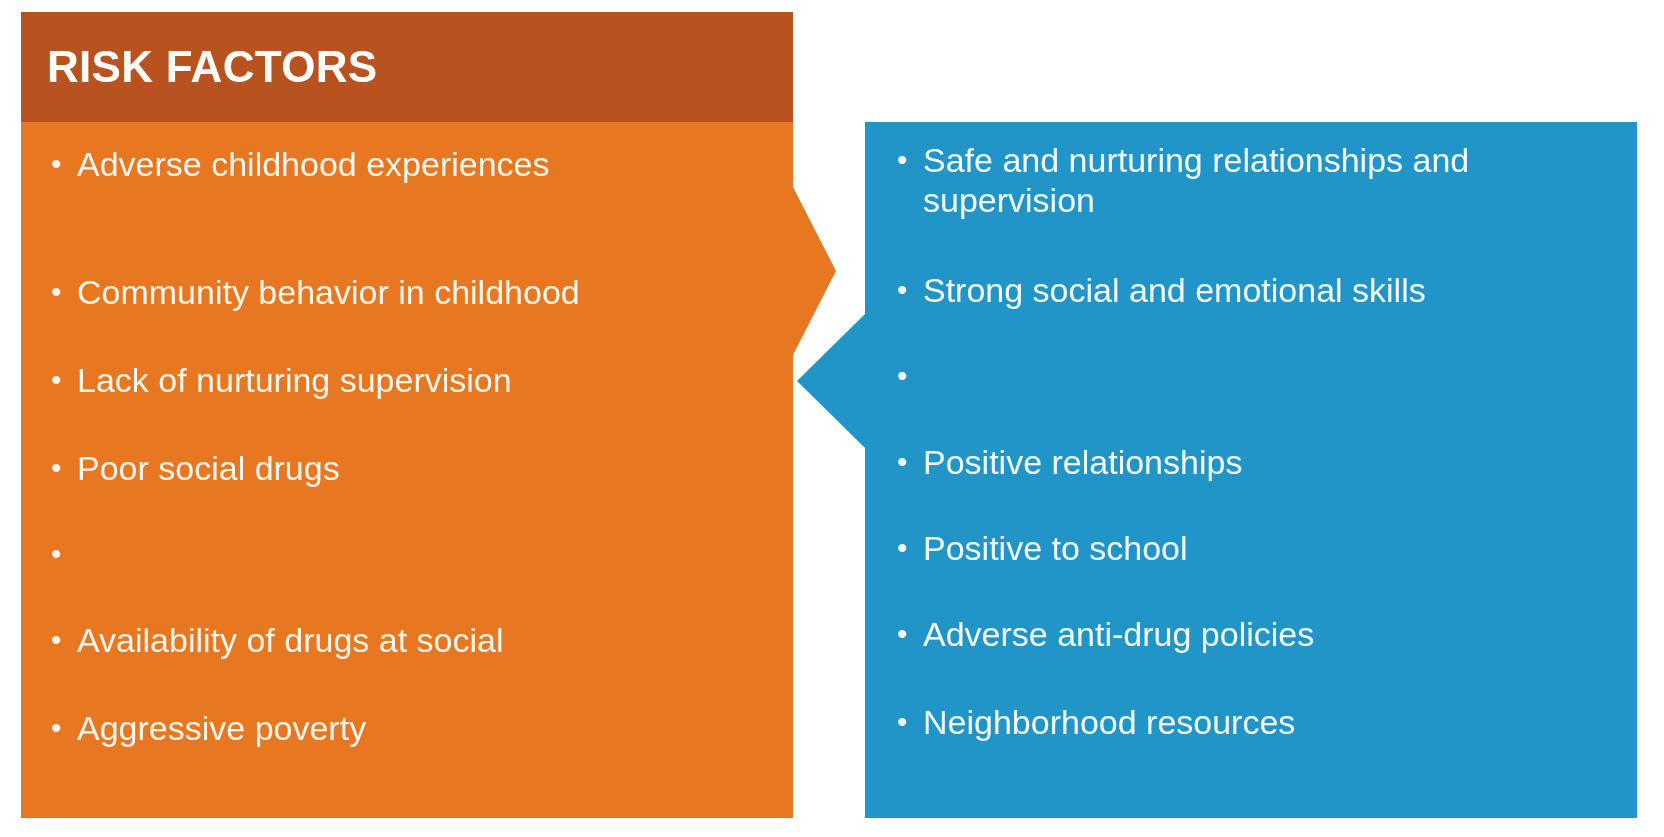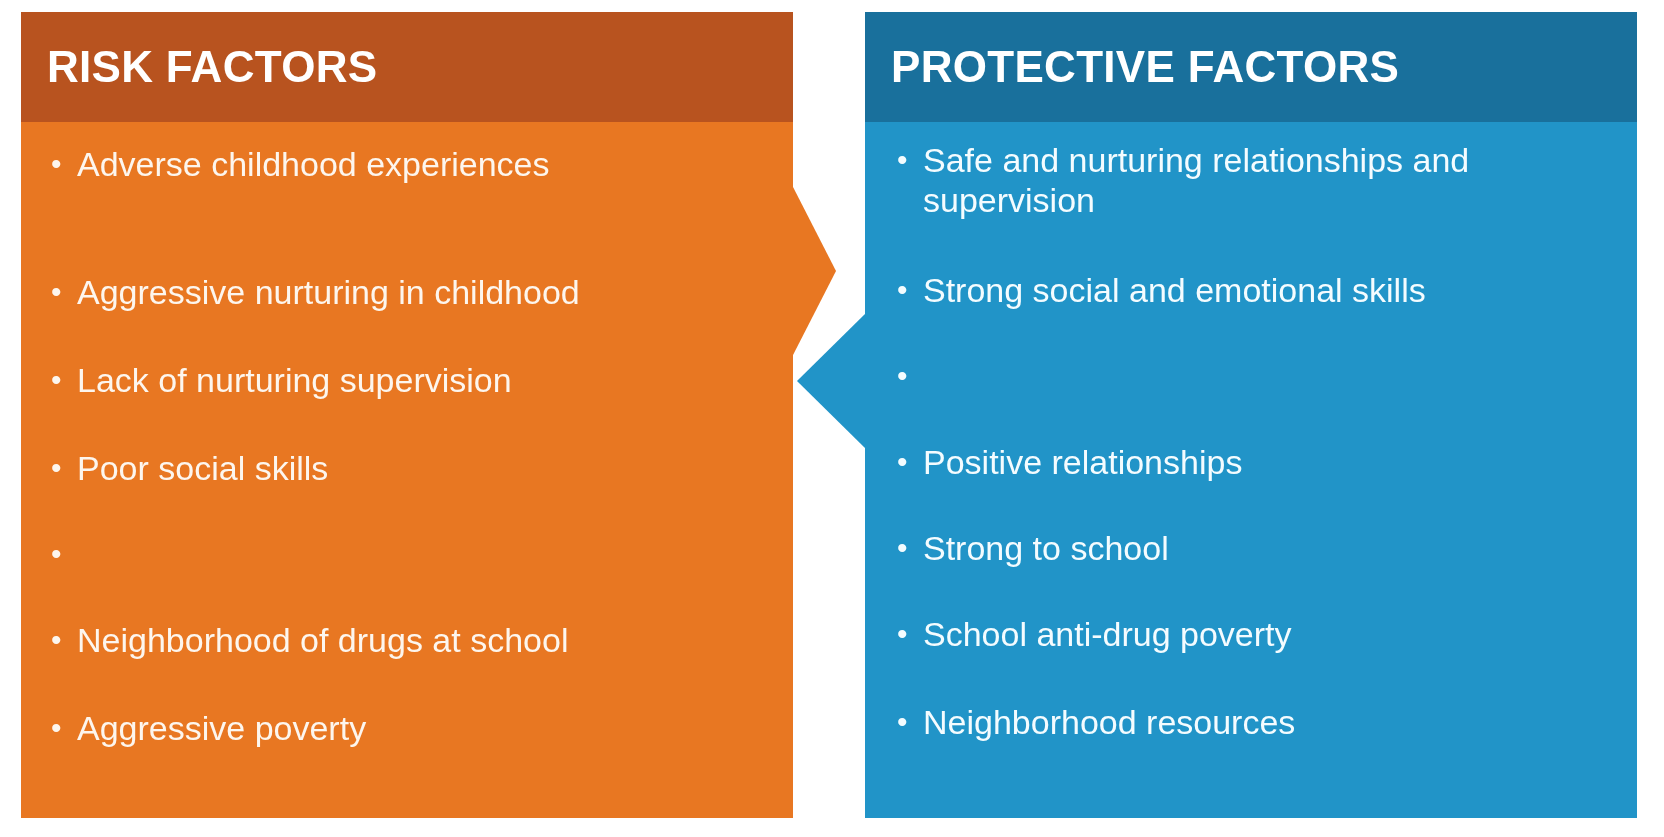--- a/index.html
+++ b/index.html
@@ -148,60 +148,57 @@
     <div class="panel-body">
       <ul class="bullet-list" id="risk-list">
 
         <li class="bullet-item">
           <span class="bullet-dot">•</span>
           <span class="bullet-text">Adverse childhood experiences</span>
         </li>
 
         <li class="bullet-item">
           <span class="bullet-dot">•</span>
-          <span class="bullet-text">Aggressive nurturing in childhood</span>
+          <span class="bullet-text">Community behavior in childhood</span>
         </li>
 
         <li class="bullet-item">
           <span class="bullet-dot">•</span>
           <span class="bullet-text">Lack of nurturing supervision</span>
         </li>
 
         <li class="bullet-item">
           <span class="bullet-dot">•</span>
-          <span class="bullet-text">Poor social skills</span>
-        </li>
-
-        <li class="bullet-item">
-          <span class="bullet-dot">•</span>
-        </li>
-
-        <li class="bullet-item">
-          <span class="bullet-dot">•</span>
-          <span class="bullet-text">Neighborhood of drugs at school</span>
+          <span class="bullet-text">Poor social drugs</span>
+        </li>
+
+        <li class="bullet-item">
+          <span class="bullet-dot">•</span>
+        </li>
+
+        <li class="bullet-item">
+          <span class="bullet-dot">•</span>
+          <span class="bullet-text">Availability of drugs at social</span>
         </li>
 
         <li class="bullet-item">
           <span class="bullet-dot">•</span>
           <span class="bullet-text">Aggressive poverty</span>
         </li>
 
       </ul>
     </div>
 
     <div id="risk-arrow"></div>
   </section>
 
   <section class="panel" id="prot-panel">
 
     <div id="prot-arrow"></div>
 
-    <div class="panel-header">
-      <h2 class="panel-title">PROTECTIVE FACTORS</h2>
-    </div>
 
     <div class="panel-body">
       <ul class="bullet-list" id="prot-list">
 
         <li class="bullet-item">
           <span class="bullet-dot">•</span>
           <span class="bullet-text">Safe and nurturing relationships and supervision</span>
         </li>
 
         <li class="bullet-item">
@@ -213,26 +210,26 @@
           <span class="bullet-dot">•</span>
         </li>
 
         <li class="bullet-item">
           <span class="bullet-dot">•</span>
           <span class="bullet-text">Positive relationships</span>
         </li>
 
         <li class="bullet-item">
           <span class="bullet-dot">•</span>
-          <span class="bullet-text">Strong to school</span>
-        </li>
-
-        <li class="bullet-item">
-          <span class="bullet-dot">•</span>
-          <span class="bullet-text">School anti-drug poverty</span>
+          <span class="bullet-text">Positive to school</span>
+        </li>
+
+        <li class="bullet-item">
+          <span class="bullet-dot">•</span>
+          <span class="bullet-text">Adverse anti-drug policies</span>
         </li>
 
         <li class="bullet-item">
           <span class="bullet-dot">•</span>
           <span class="bullet-text">Neighborhood resources</span>
         </li>
 
       </ul>
     </div>
   </section>

